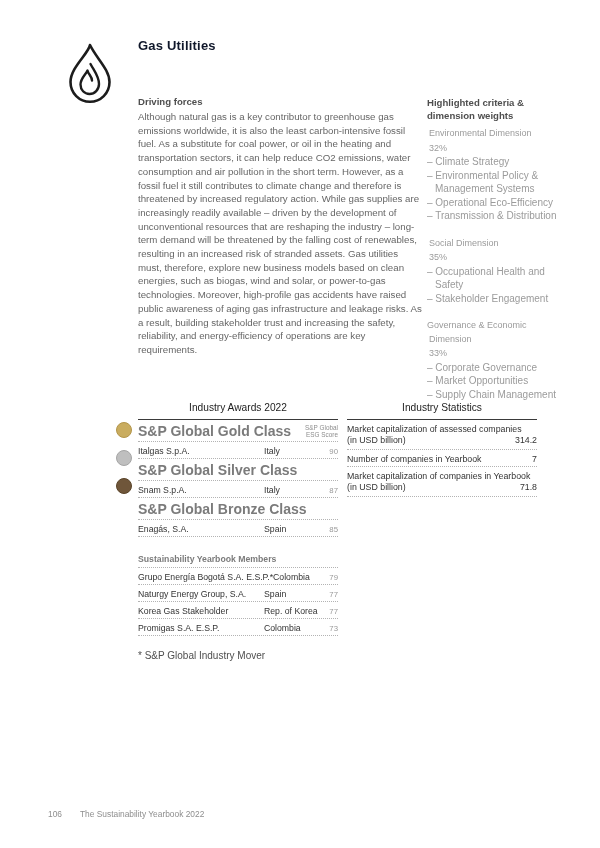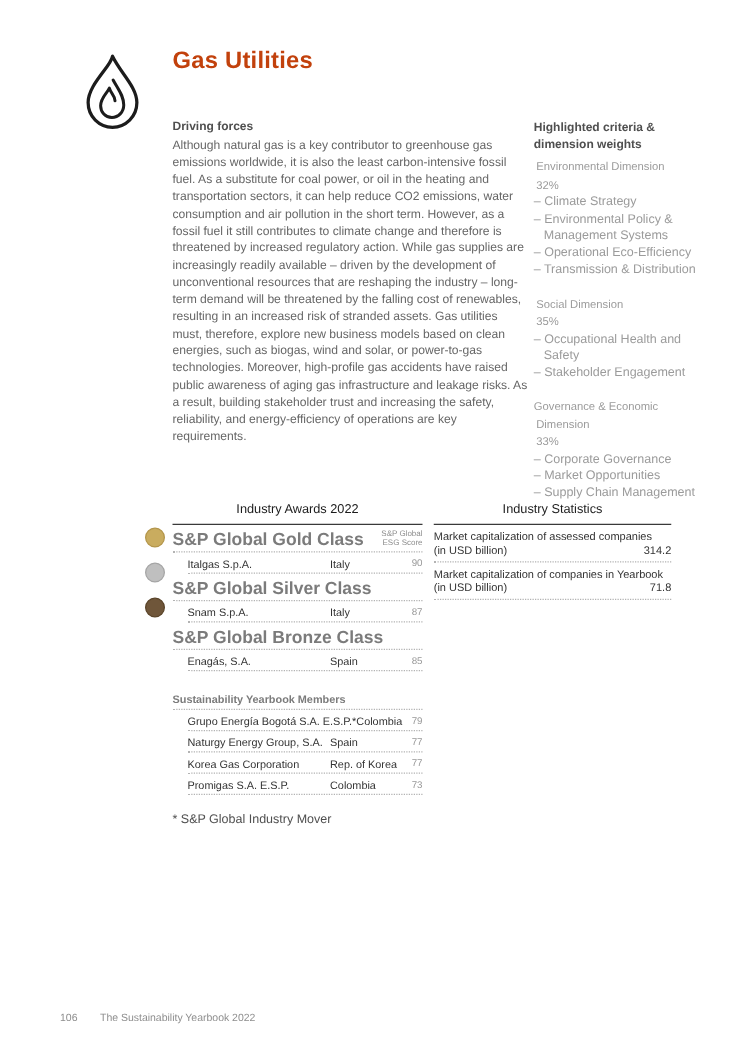--- a/index.html
+++ b/index.html
@@ -2,21 +2,21 @@
 <html><head>
 <meta charset="utf-8">
 <style>
   html,body{margin:0;padding:0;background:#ffffff;}
   .page{
     position:relative;width:600px;height:848px;background:#ffffff;overflow:hidden;
     font-family:"Liberation Sans",sans-serif;color:#333;
   }
   
   .flame-wrap{position:absolute;left:56px;top:40px;width:68px;height:70px;}
-  .page-title{position:absolute;left:138px;top:38px;font-size:19px;font-weight:700;color:#c2410c;letter-spacing:.2px;}
+  .page-title{position:absolute;left:138px;top:38px;font-size:13px;font-weight:700;color:#0f172a;letter-spacing:.2px;}
 
   
   .driving{position:absolute;left:138px;top:96px;width:284px;}
   .sec-label{font-size:9.6px;font-weight:700;color:#4f4f4f;margin:0 0 3px 0;}
   .driving p{font-size:9.7px;line-height:13.7px;color:#666;margin:0;}
 
   
   .criteria{position:absolute;left:427px;top:96px;width:130px;}
   .criteria .sec-label{line-height:13px;margin:0 0 5px 0;}
   .dim-group{margin:0 0 14px 0;}
@@ -26,21 +26,21 @@
   .dim-weight{white-space:nowrap;}
   .dim-item{font-size:10px;color:#9b9b9b;line-height:13.5px;padding-left:8px;text-indent:-8px;}
 
   
   .awards-col{position:absolute;left:138px;top:402px;width:200px;}
   .stats-col{position:absolute;left:347px;top:402px;width:190px;}
   .table-heading{font-size:10.2px;font-weight:400;color:#1c1c1c;padding-bottom:6px;border-bottom:1px solid #3a3a3a;text-align:center;}
   .class-row{display:flex;justify-content:space-between;align-items:flex-end;border-bottom:1px dotted #b3b3b3;padding:3px 0 2px 0;min-height:15px;}
   .class-label{font-size:14px;font-weight:700;color:#7b7b7b;white-space:nowrap;}
   .score-header{font-size:6.4px;color:#8d8d8d;text-align:right;line-height:7.6px;white-space:nowrap;}
-  .company-row{display:flex;align-items:center;border-bottom:1px dotted #b3b3b3;padding:3.5px 0 2.5px 0;font-size:8.7px;color:#333;margin-left:12px;}
+  .company-row{display:flex;align-items:flex-end;border-bottom:1px dotted #b3b3b3;padding:3.5px 0 2.5px 0;font-size:8.7px;color:#333;}
   .company{white-space:nowrap;}
   .country{margin-left:auto;width:58px;white-space:nowrap;}
   .score{width:16px;text-align:right;font-size:7.8px;color:#999;}
   .members{margin-top:17px;}
   .members-heading{font-size:8.7px;font-weight:700;color:#7b7b7b;border-bottom:1px dotted #b3b3b3;padding:0 0 3px 0;}
   .footnote{margin-top:14px;font-size:10px;color:#4f4f4f;}
 
   .stat-row{display:flex;justify-content:space-between;align-items:baseline;border-bottom:1px dotted #b3b3b3;padding:3.5px 0 2.5px 0;font-size:8.8px;color:#333;}
   .stat-row.double{display:block;}
   .stat-line1{font-size:8.8px;color:#333;line-height:11.5px;}
@@ -161,21 +161,21 @@
         <span class="company">Grupo Energía Bogotá S.A. E.S.P.*</span>
         <span class="country">Colombia</span>
         <span class="score">79</span>
       </div>
       <div class="company-row">
         <span class="company">Naturgy Energy Group, S.A.</span>
         <span class="country">Spain</span>
         <span class="score">77</span>
       </div>
       <div class="company-row">
-        <span class="company">Korea Gas Corporation</span>
+        <span class="company">Korea Gas Stakeholder</span>
         <span class="country">Rep. of Korea</span>
         <span class="score">77</span>
       </div>
       <div class="company-row">
         <span class="company">Promigas S.A. E.S.P.</span>
         <span class="country">Colombia</span>
         <span class="score">73</span>
       </div>
     </div>
 
@@ -187,20 +187,24 @@
 
 
     <div class="stat-row double">
       <div class="stat-line1">Market capitalization of assessed companies</div>
       <div class="stat-line2">
         <span>(in USD billion)</span>
         <span class="stat-value">314.2</span>
       </div>
     </div>
 
+    <div class="stat-row">
+      <span>Number of companies in Yearbook</span>
+      <span class="stat-value">7</span>
+    </div>
 
     <div class="stat-row double">
       <div class="stat-line1">Market capitalization of companies in Yearbook</div>
       <div class="stat-line2">
         <span>(in USD billion)</span>
         <span class="stat-value">71.8</span>
       </div>
     </div>
   </div>
 

